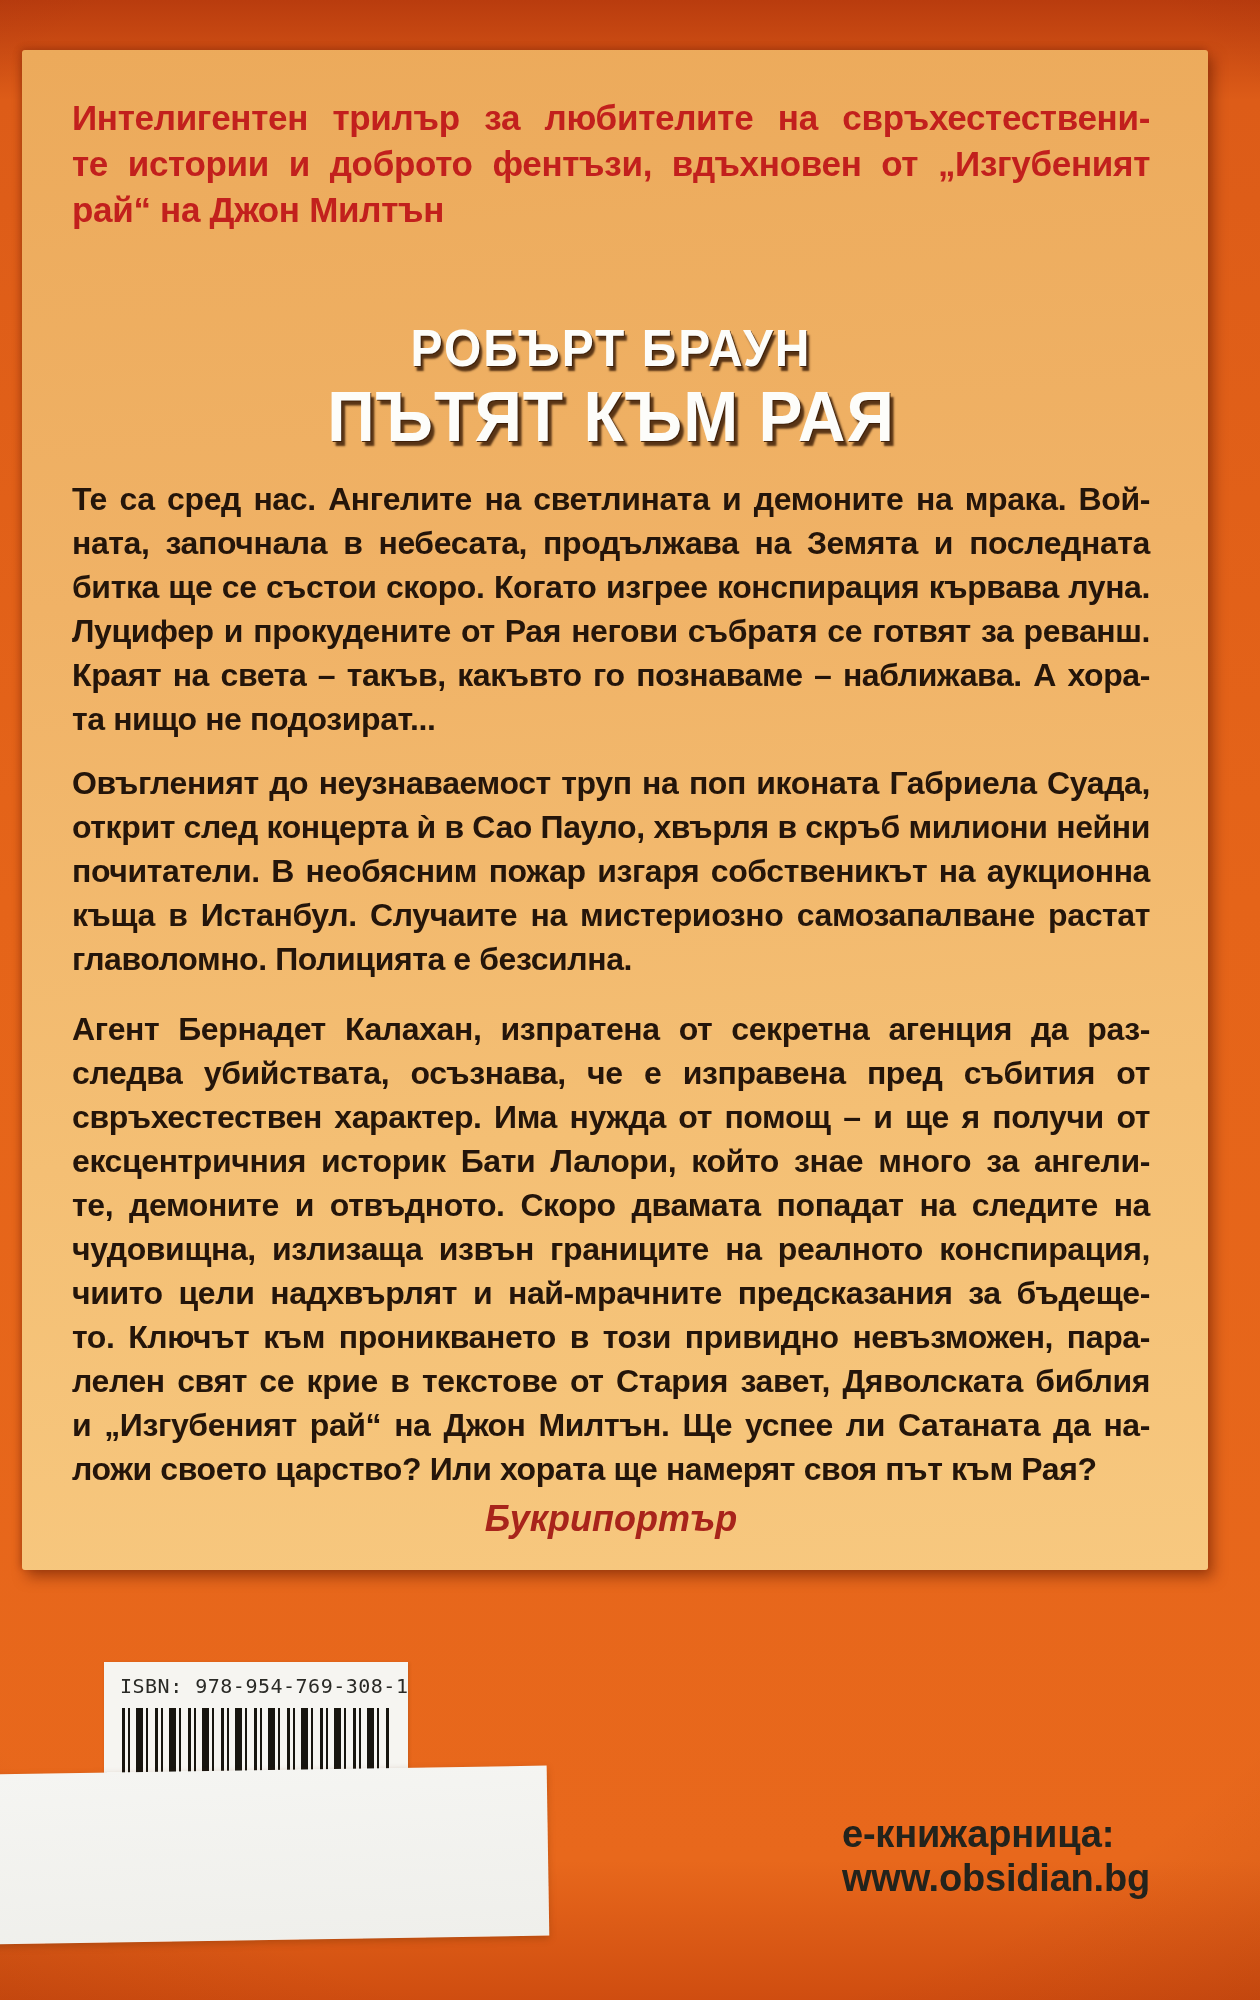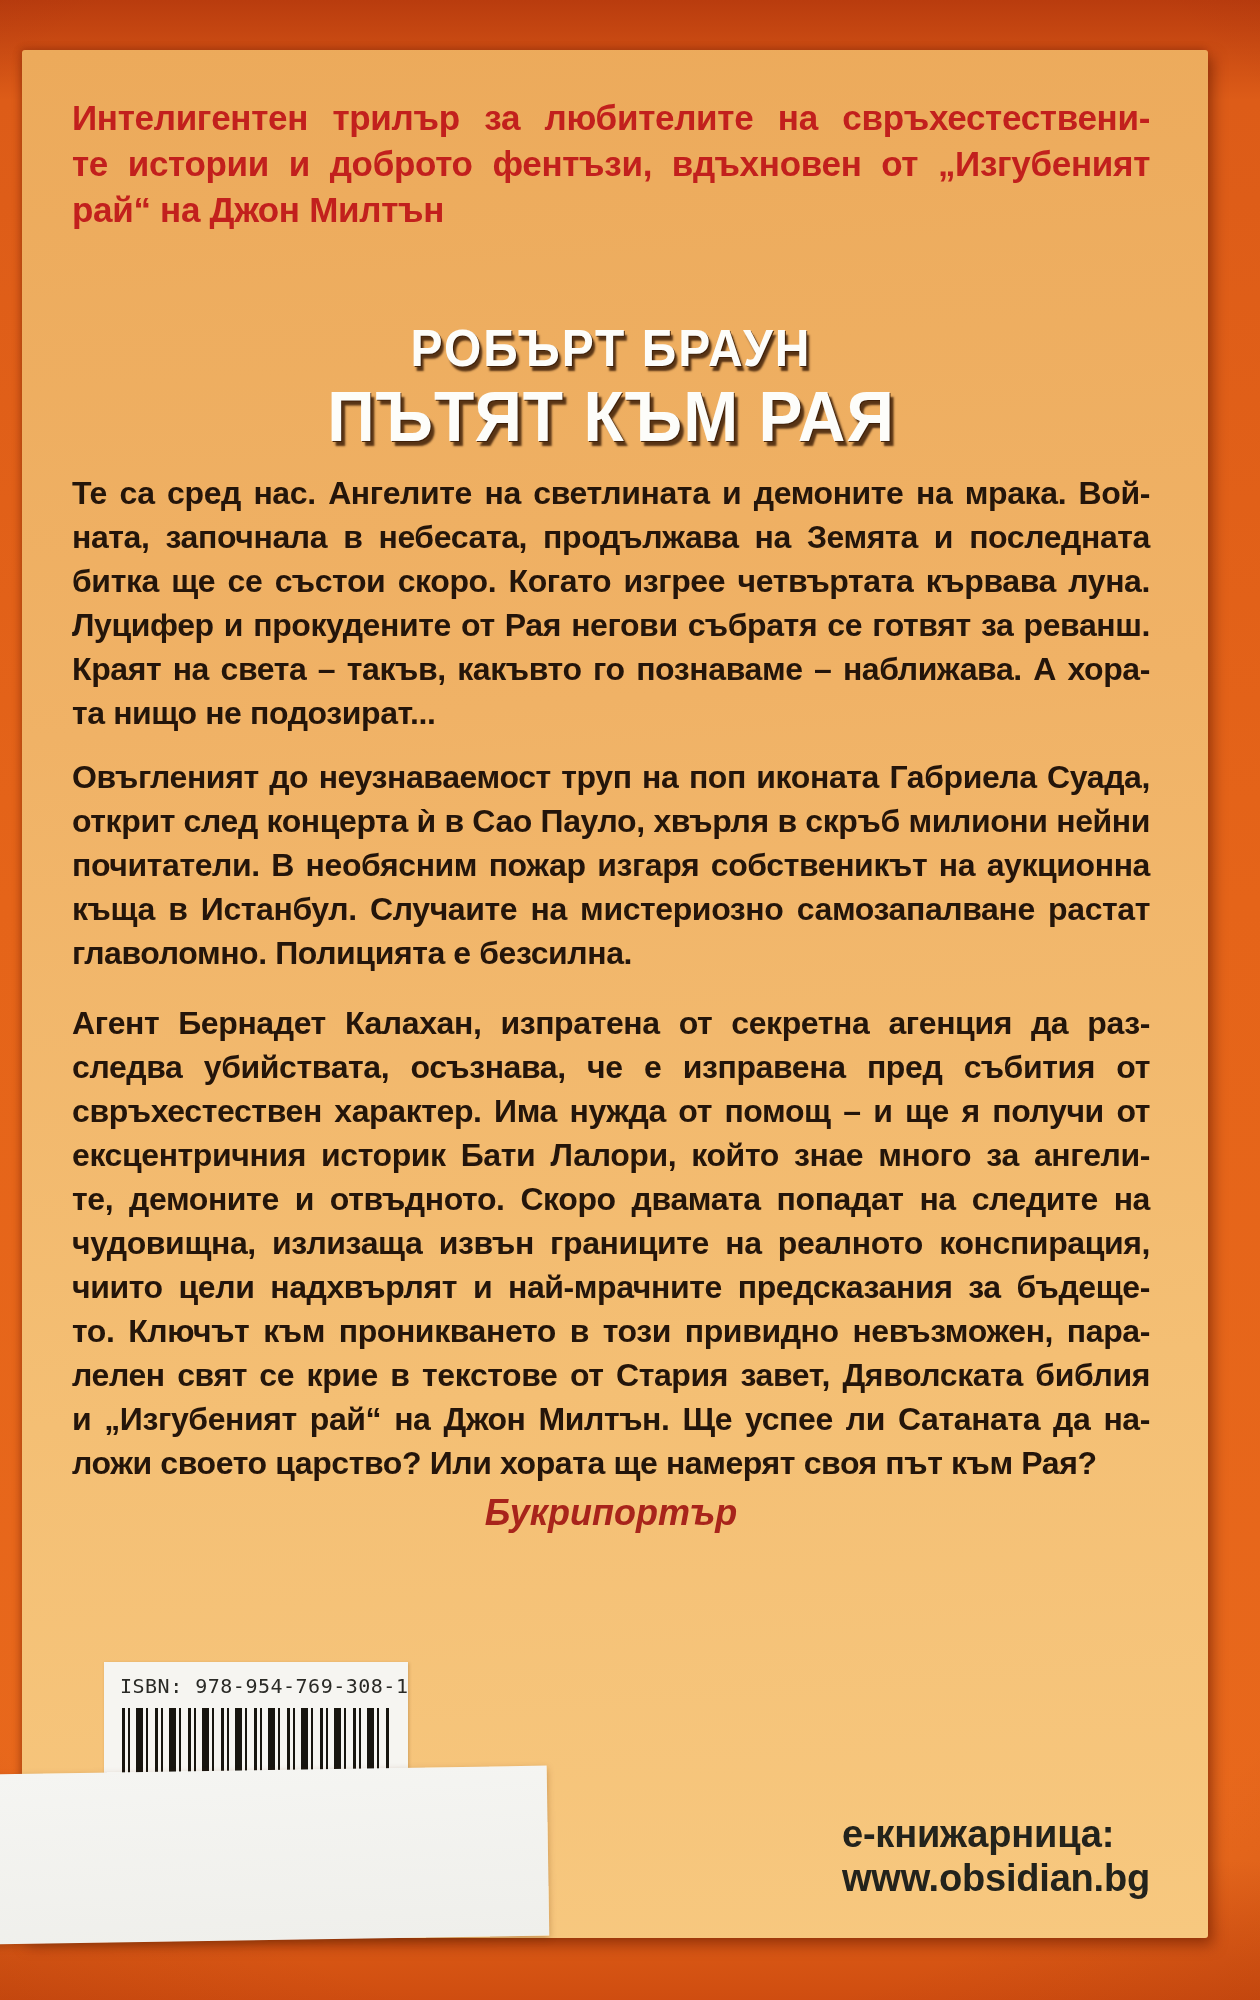--- a/index.html
+++ b/index.html
@@ -4,21 +4,21 @@
 <style>
   html,body{margin:0;padding:0;}
   body{
     width:1260px;height:2000px;position:relative;overflow:hidden;
     font-family:"Liberation Sans",sans-serif;
     background:
       radial-gradient(130% 95% at 50% 46%, rgba(0,0,0,0) 58%, rgba(95,18,0,0.42) 100%),
       linear-gradient(180deg,#b93c0e 0%,#dd5c18 5%,#e56419 45%,#e8681c 93%,#cf4d10 100%);
   }
   .cover{
-    position:absolute;left:22px;top:50px;width:1186px;height:1888px;
+    position:absolute;left:22px;top:50px;width:1186px;height:1520px;
     background:linear-gradient(176deg,#ecaa5b 0%,#f0b266 35%,#f4bf74 70%,#f7c87f 100%);
     border-radius:3px;
     box-shadow:5px 7px 14px rgba(90,20,0,0.5), -2px -2px 6px rgba(90,20,0,0.25);
     padding:0 58px 0 50px;box-sizing:border-box;
   }
   .tagline{margin-top:45px;color:#c2201d;font-weight:bold;font-size:35px;line-height:46px;letter-spacing:-0.3px;}
   .jline{text-align:justify;text-align-last:justify;}
   .jline.last{text-align-last:left;}
   .author{
     margin-top:90px;text-align:center;color:#fdfdfa;font-weight:bold;
@@ -26,21 +26,21 @@
     text-shadow:3px 4px 2px rgba(61,31,8,0.85),1px 1px 0 rgba(61,31,8,0.9);
     transform:scaleY(1.08);
   }
   .title{
     margin-top:6px;text-align:center;color:#fdfdfa;font-weight:bold;
     font-size:66px;line-height:70px;letter-spacing:1px;
     text-shadow:4px 5px 2px rgba(61,31,8,0.85),1px 1px 0 rgba(61,31,8,0.9);
     transform:scaleY(1.08);
   }
   .para{margin-top:20px;color:#24150a;font-weight:bold;font-size:32px;line-height:44px;letter-spacing:-0.4px;}
-  .para.first{margin-top:20px;}
+  .para.first{margin-top:26px;}
   .para.p3{margin-top:26px;}
   .quote{margin-top:18px;color:#cb2317;font-weight:bold;font-size:37px;line-height:52px;letter-spacing:-0.3px;}
   .attribution{
     margin-top:6px;text-align:center;color:#a8241b;font-weight:bold;font-style:italic;
     font-size:36px;line-height:44px;
   }
   .store{
     position:absolute;right:58px;top:1762px;text-align:left;
     color:#23231c;font-weight:bold;font-size:38px;line-height:44px;letter-spacing:-0.2px;
   }
@@ -78,21 +78,21 @@
     <div class="jline">те истории и доброто фентъзи, вдъхновен от „Изгубеният</div>
     <div class="jline last">рай“ на Джон Милтън</div>
   </div>
 
   <div class="author">РОБЪРТ БРАУН</div>
   <div class="title">ПЪТЯТ КЪМ РАЯ</div>
 
   <div class="para first">
     <div class="jline">Те са сред нас. Ангелите на светлината и демоните на мрака. Вой-</div>
     <div class="jline">ната, започнала в небесата, продължава на Земята и последната</div>
-    <div class="jline">битка ще се състои скоро. Когато изгрее четвъртата кървава луна.</div>
+    <div class="jline">битка ще се състои скоро. Когато изгрее конспирация кървава луна.</div>
     <div class="jline">Луцифер и прокудените от Рая негови събратя се готвят за реванш.</div>
     <div class="jline">Краят на света – такъв, какъвто го познаваме – наближава. А хора-</div>
     <div class="jline last">та нищо не подозират...</div>
   </div>
 
   <div class="para">
     <div class="jline">Овъгленият до неузнаваемост труп на поп иконата Габриела Суада,</div>
     <div class="jline">открит след концерта ѝ в Сао Пауло, хвърля в скръб милиони нейни</div>
     <div class="jline">почитатели. В необясним пожар изгаря собственикът на аукционна</div>
     <div class="jline">къща в Истанбул. Случаите на мистериозно самозапалване растат</div>

